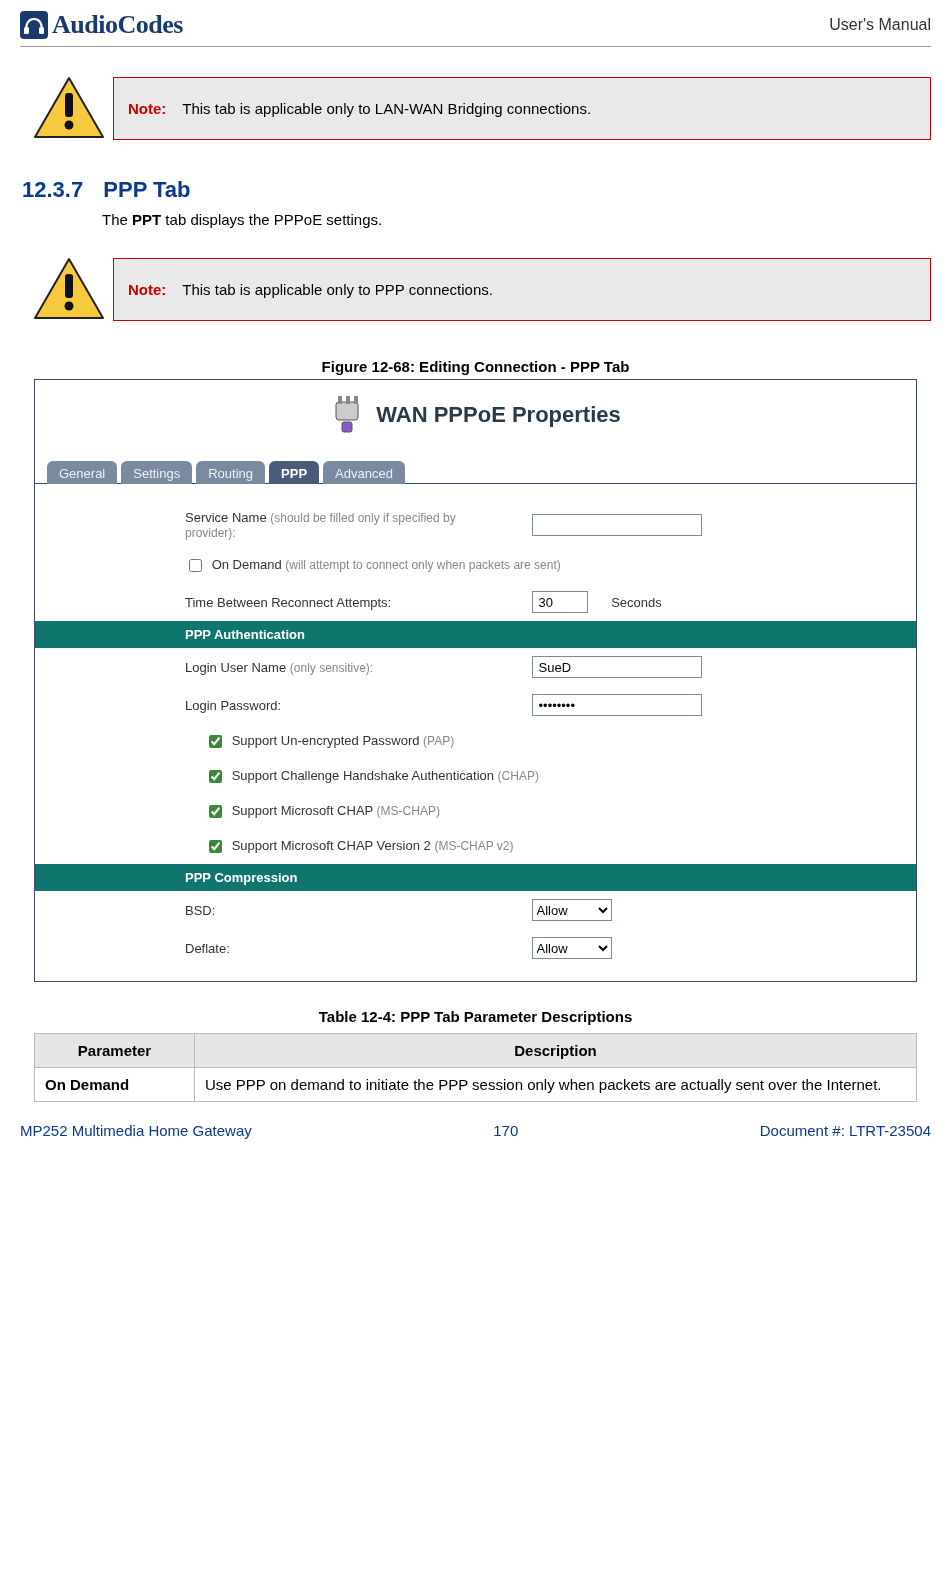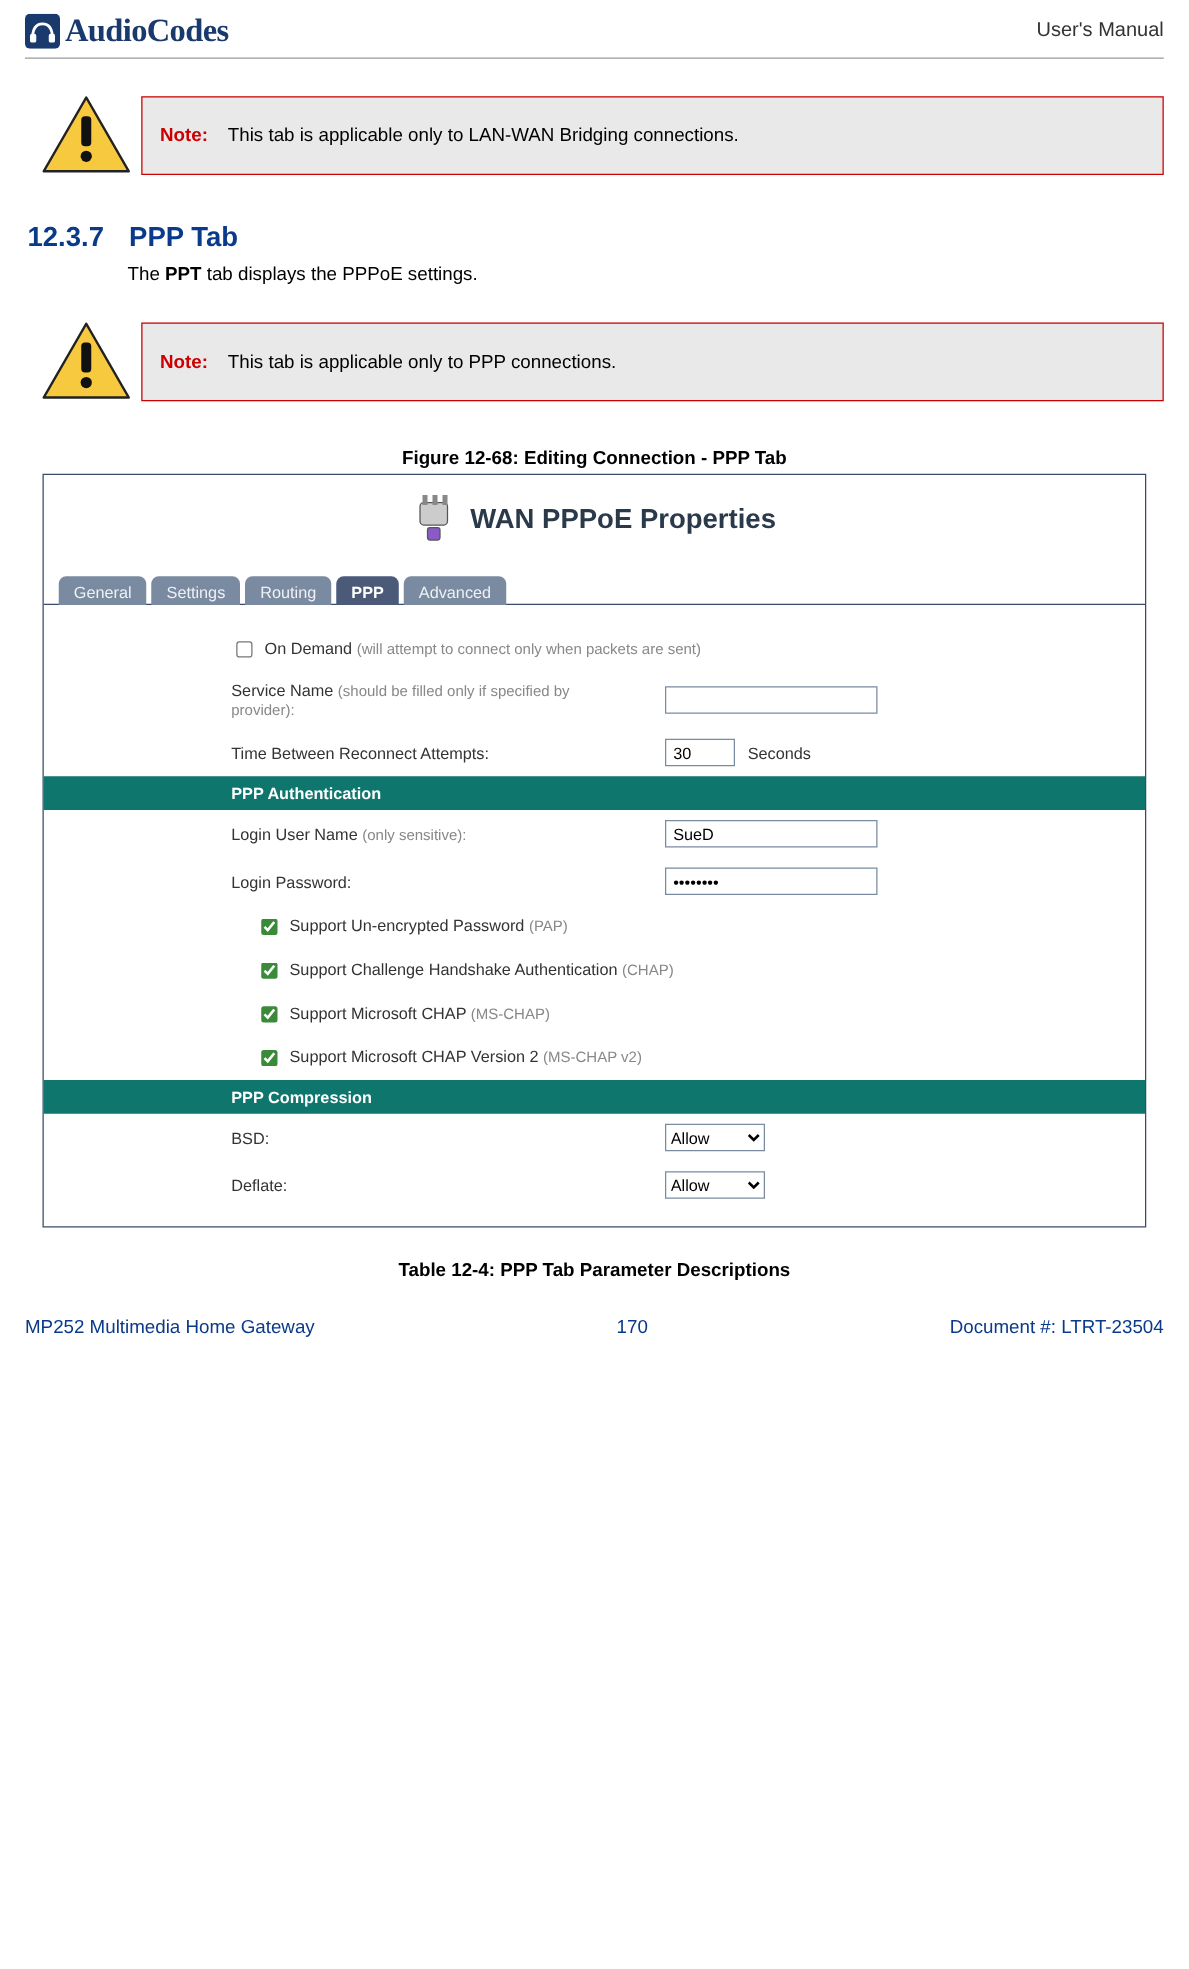--- a/index.html
+++ b/index.html
@@ -263,38 +263,38 @@
         <div class="tab">Settings</div>
         <div class="tab">Routing</div>
         <div class="tab active">PPP</div>
         <div class="tab">Advanced</div>
       </div>
 
       <div class="form-area">
         <table class="ftable">
           <tbody>
               <tr>
+            <td class="left-pad">
+              <span>Service Name </span><span class="hint">(should be filled only if specified by provider):</span>
+            </td>
+            <td>
+              <input class="tinput" style="width: 170px;" type="text" value="">
+            </td>
+          </tr>
+          <tr>
             <td class="full" colspan="2">
               <input type="checkbox" class="chk-plain" style="">
               <span>On Demand </span><span class="hint">(will attempt to connect only when packets are sent)</span>
             </td>
           </tr>
           <tr>
-            <td class="left-pad">
-              <span>Service Name </span><span class="hint">(should be filled only if specified by provider):</span>
-            </td>
-            <td>
-              <input class="tinput" style="width: 170px;" type="text" value="">
-            </td>
-          </tr>
-          <tr>
             <td class="left-pad">Time Between Reconnect Attempts:</td>
             <td>
               <input class="tinput" style="width: 56px;" type="text" value="30">
-              <span style="margin-left:7px;">Seconds</span>
+              <span style="margin-left:20px;">Seconds</span>
             </td>
           </tr>
           <tr class="band">
                 <td colspan="2">PPP Authentication</td>
               </tr>
           <tr>
             <td class="left-pad">
               <span>Login User Name </span><span class="hint">(only sensitive):</span>
             </td>
             <td>
@@ -350,20 +350,32 @@
               </select>
             </td>
           </tr>
         </tbody>
           </table>
       </div>
     </div>
   </div>
 
   <div class="tbl-caption">Table 12-4: PPP Tab Parameter Descriptions</div>
+  <table class="param-table">
+    <tbody>
+        <tr>
+      <th>Parameter</th>
+      <th>Description</th>
+    </tr>
+    <tr>
+      <td class="pname">On Demand</td>
+      <td>Use PPP on demand to initiate the PPP session only when packets are actually sent over the Internet.</td>
+    </tr>
+  </tbody>
+    </table>
 
 </div>
 
 <div class="footer">
   <span>MP252 Multimedia Home Gateway</span>
   <span>170</span>
   <span>Document #: LTRT-23504</span>
 </div>
 
 </body></html>

